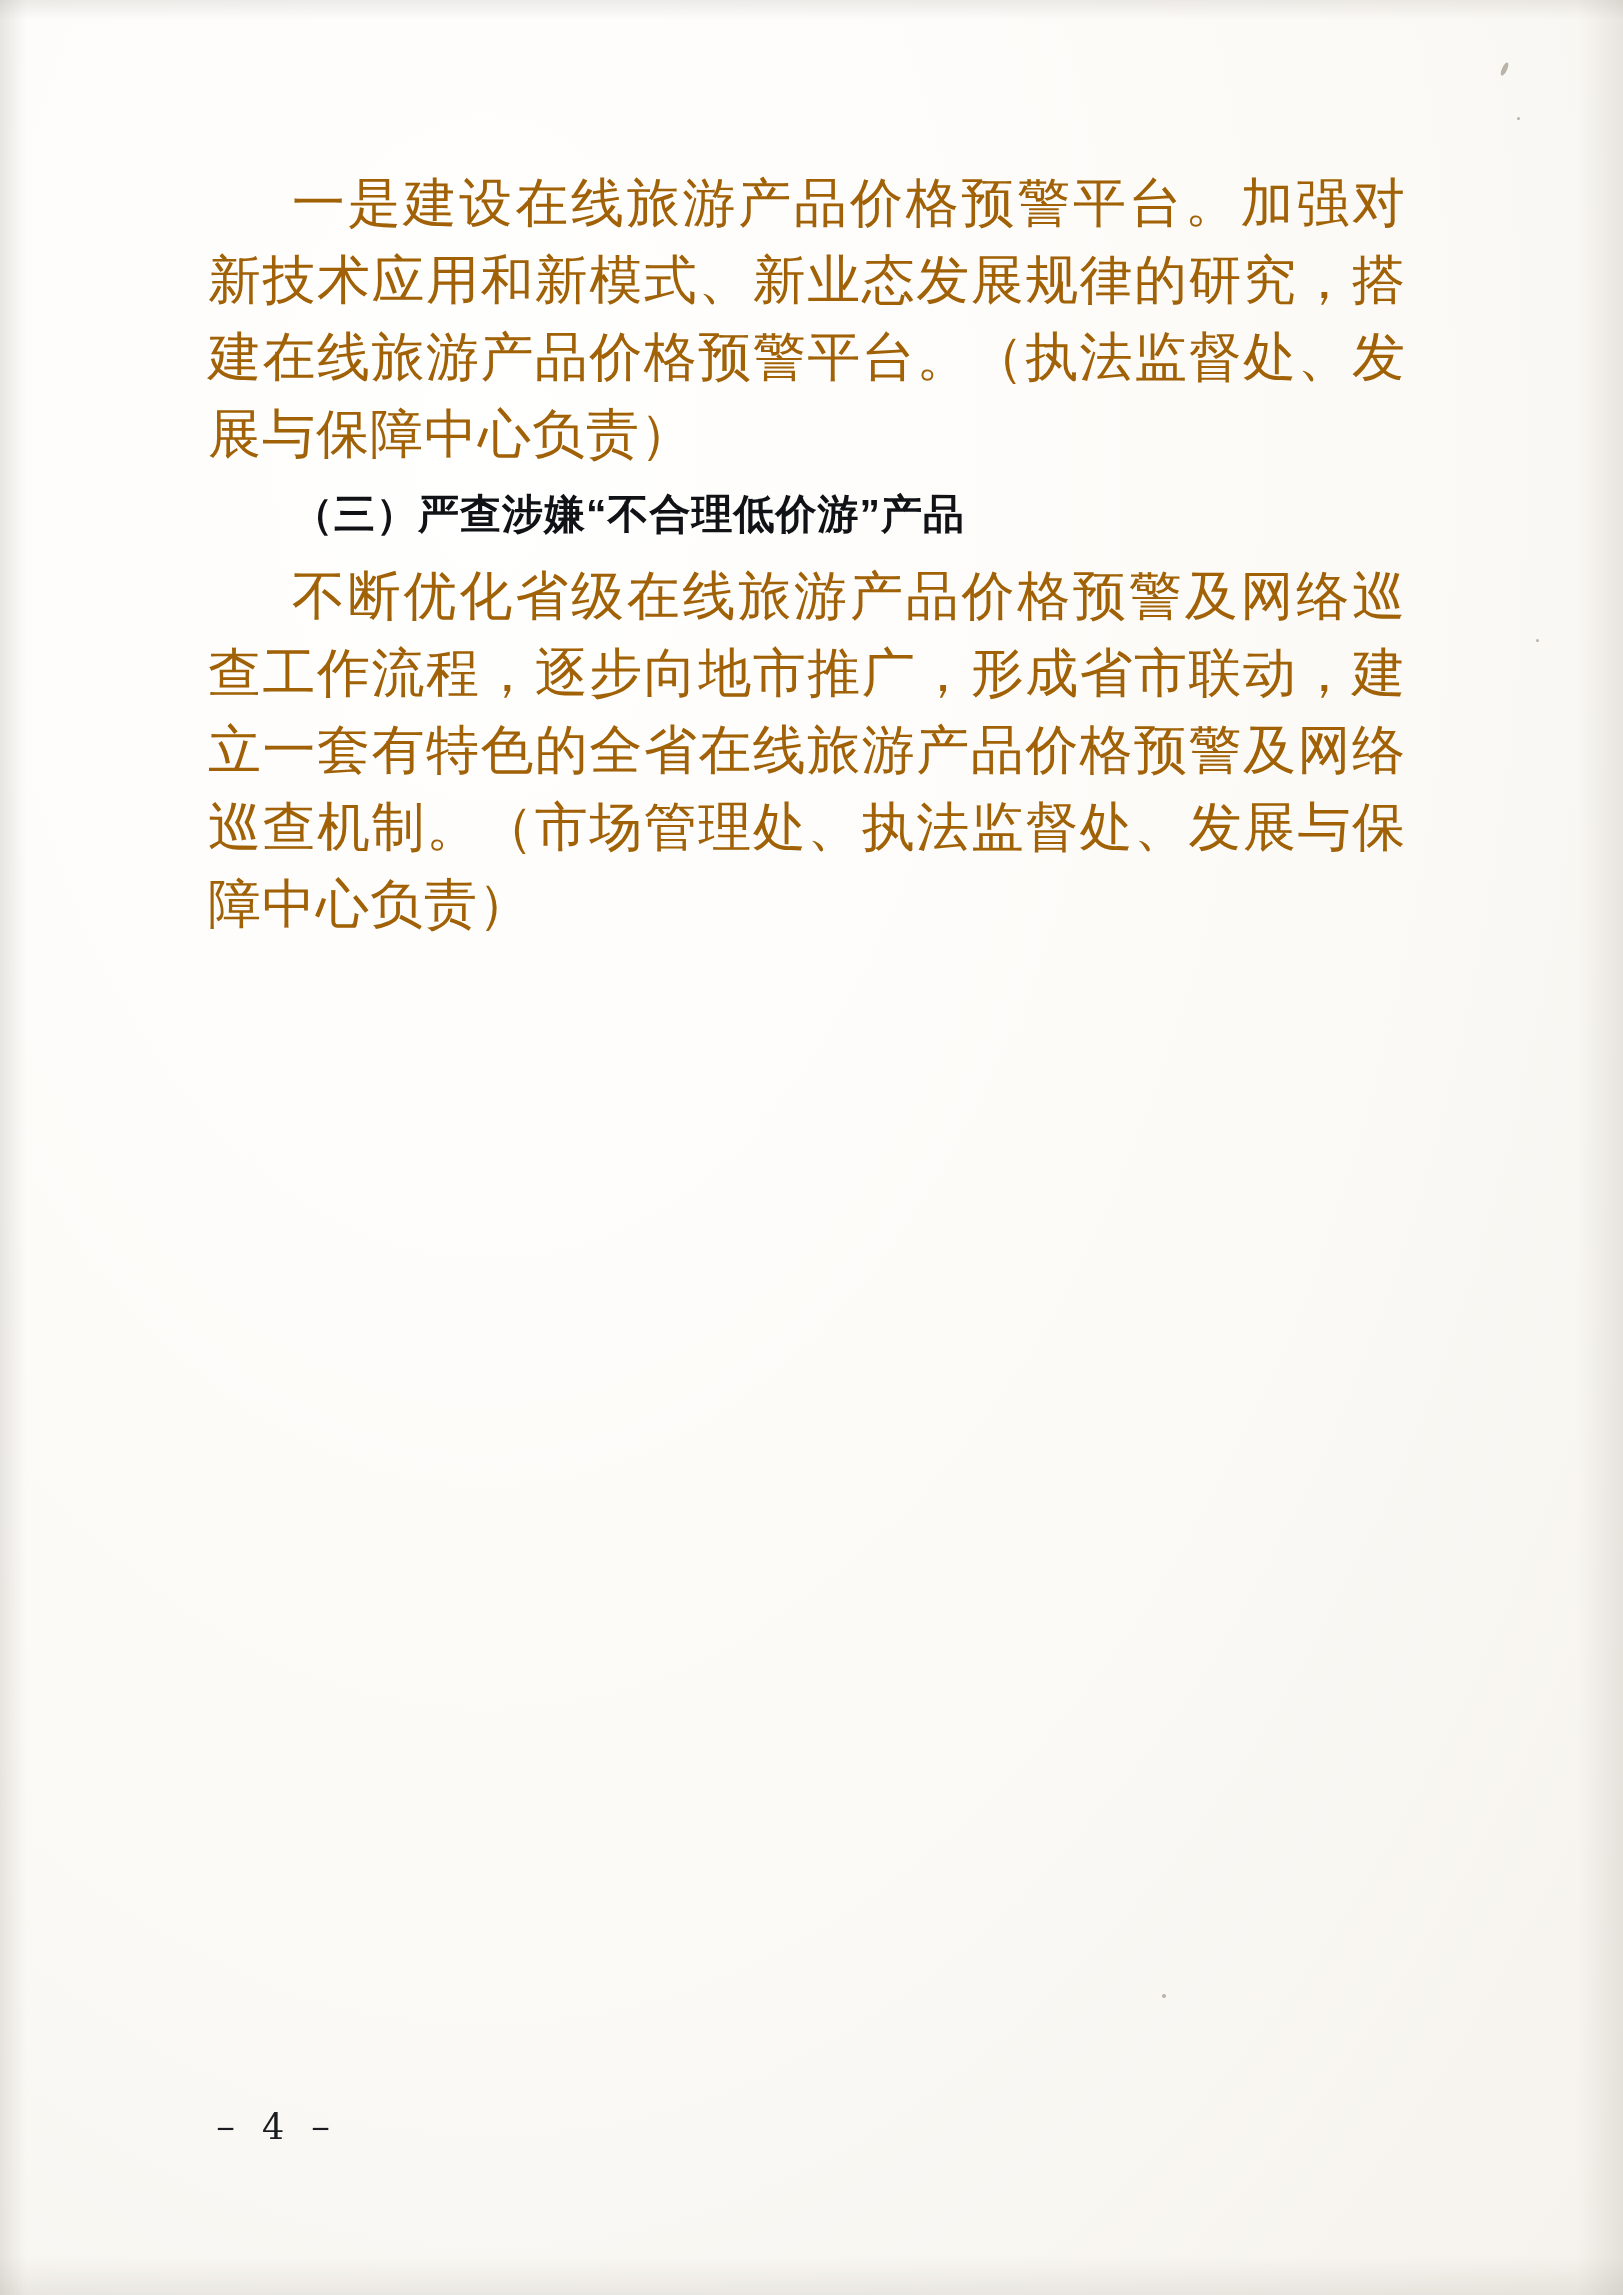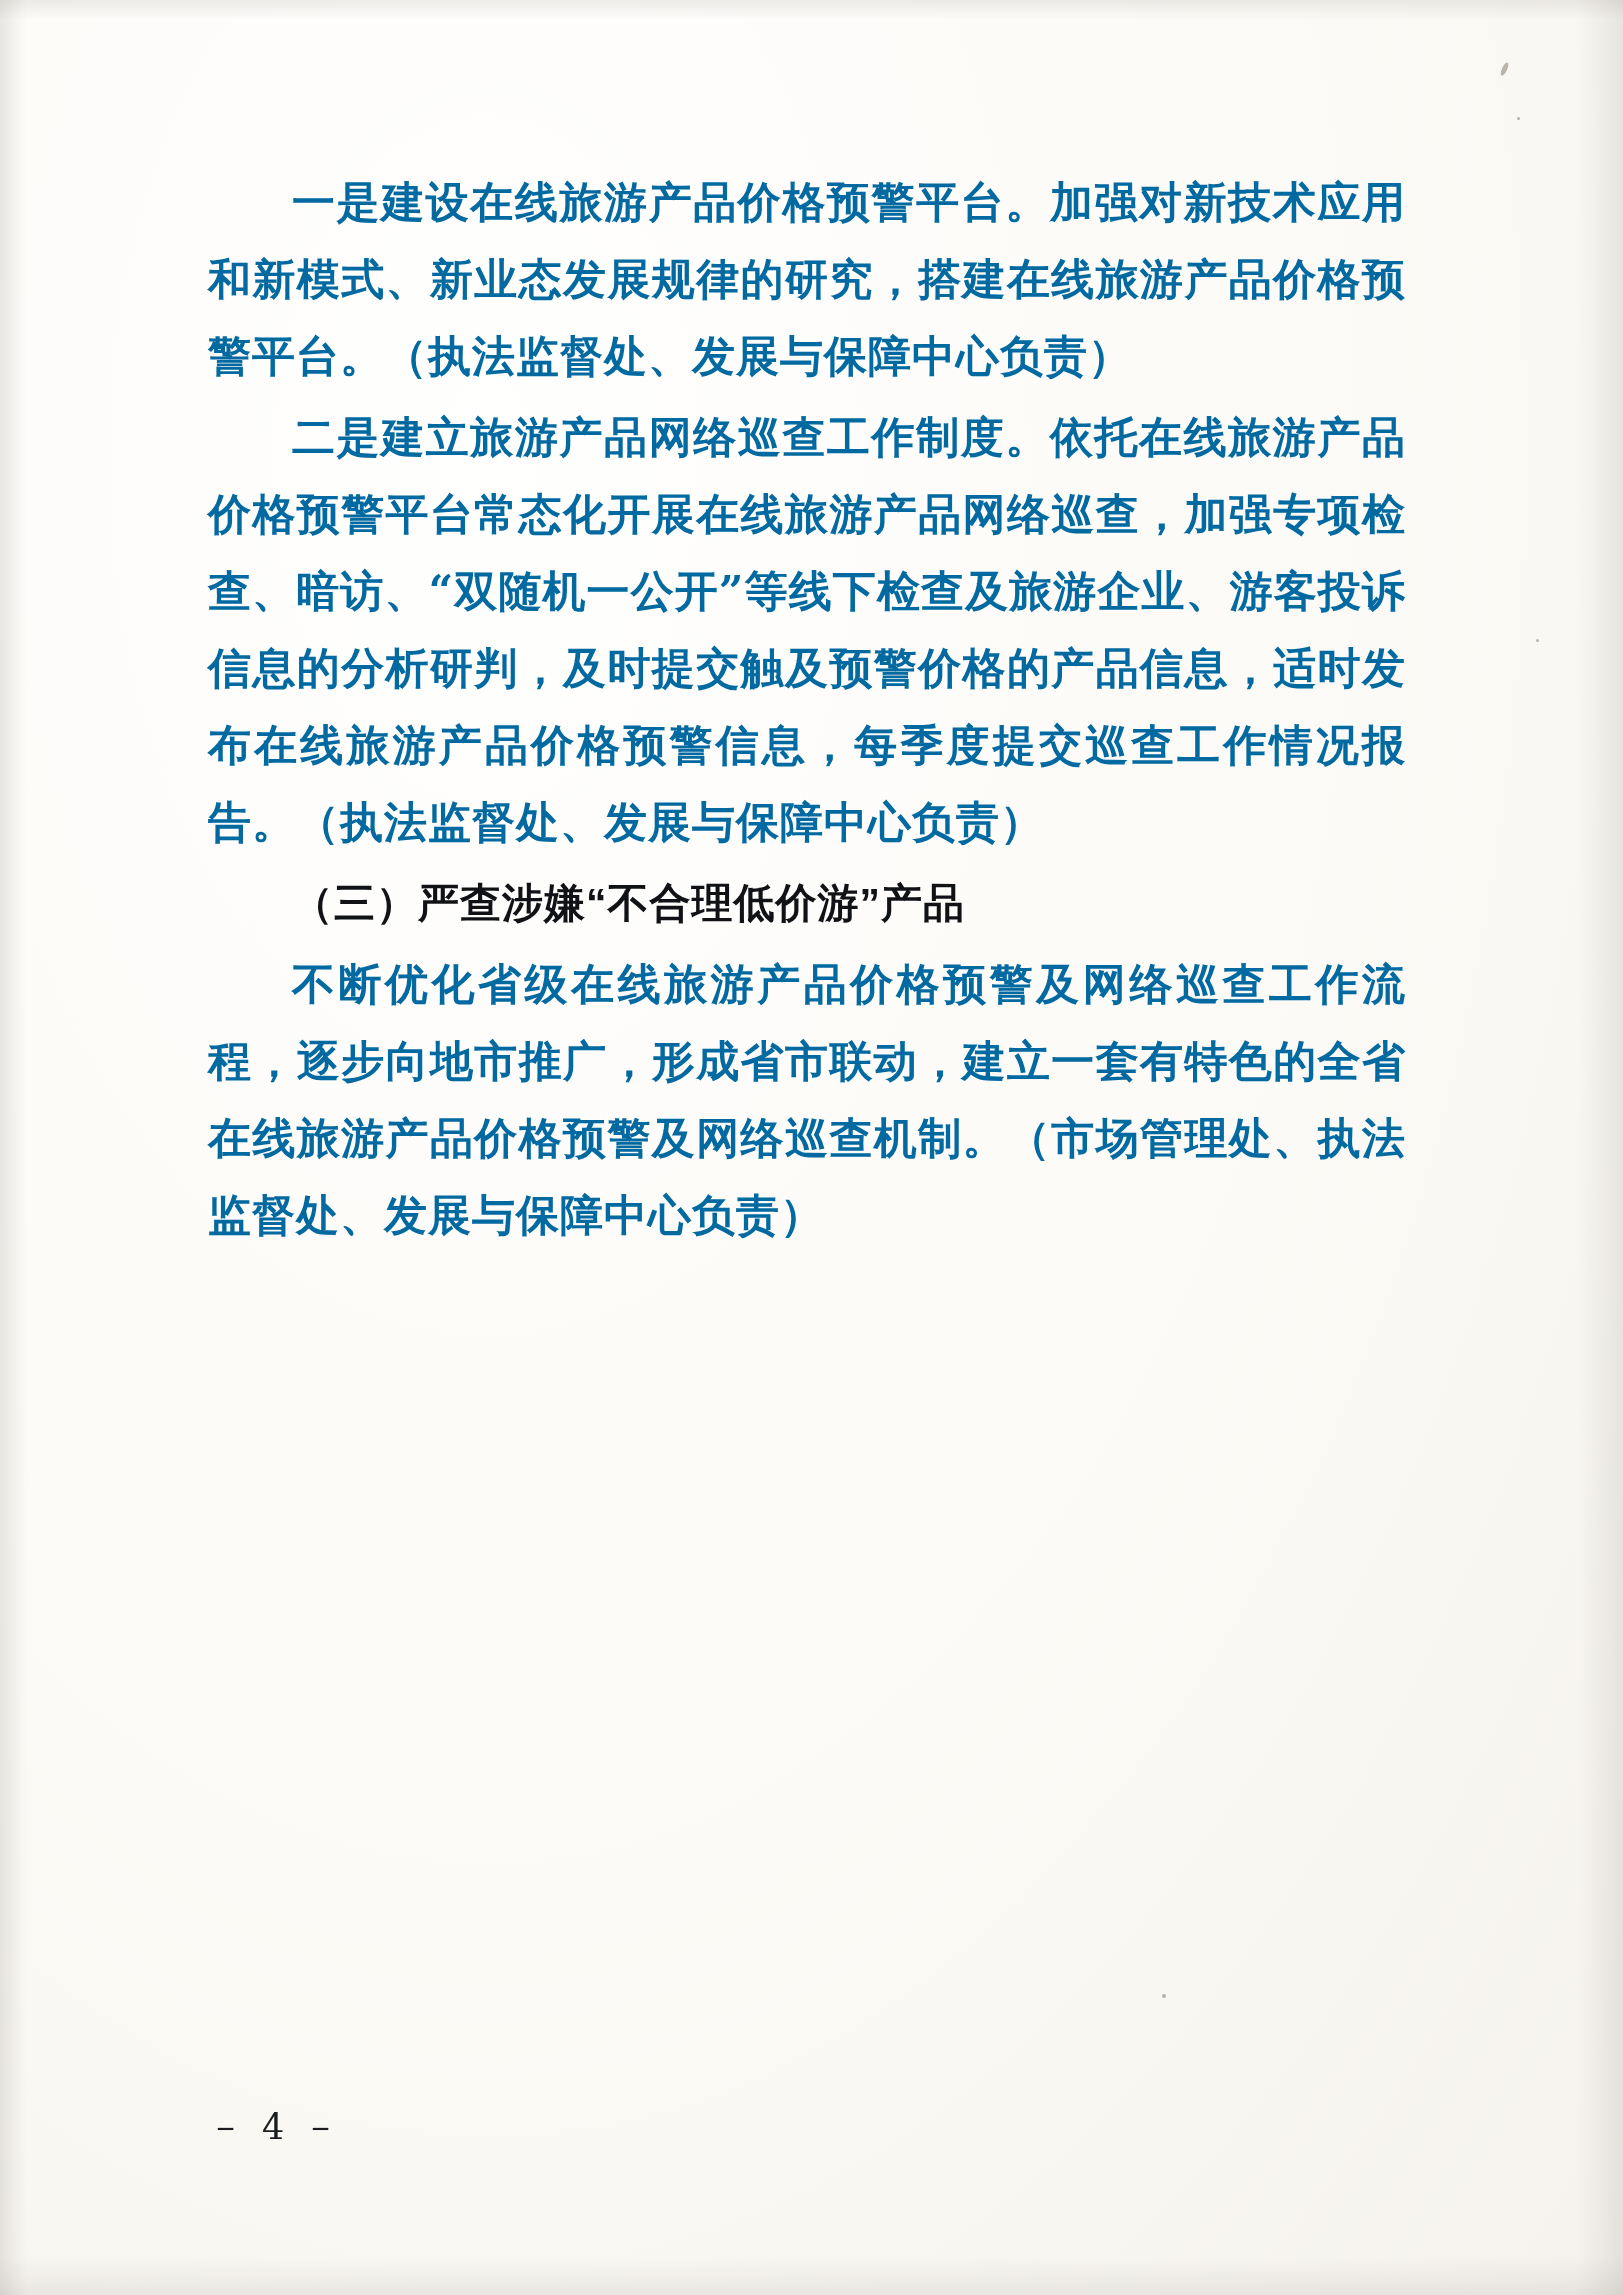--- a/index.html
+++ b/index.html
@@ -55,29 +55,29 @@
   }
 
   .content {
     position: absolute;
     left: 208px;
     top: 164px;
     width: 1198px;
   }
 
   .para {
-    font-size: 43px;
+    font-size: 53px;
     line-height: 77px;
-    color: #0369a1;
+    color: #a16207;
     letter-spacing: 1px;
     text-align: justify;
     text-justify: inter-ideograph;
     margin: 0 0 3.9px 0;
     font-family: "DejaVu Serif", serif;
-    font-weight: 700;
+    font-weight: 400;
   }
   .indent {
     text-indent: 84px;
   }
   .heading {
     font-size: 41px;
     line-height: 77px;
     color: #101216;
     letter-spacing: 1px;
     margin: 0 0 3.9px 0;
@@ -111,20 +111,19 @@
   <div class="edge-shadow-right"></div>
   <div class="edge-shadow-bottom"></div>
 
   <div class="speck" style="left:1502px; top:62px; width:4.6px; height:14.4px; transform:rotate(25deg);"></div>
   <div class="speck" style="left:1517px; top:117px; width:3.3px; height:3.3px;"></div>
   <div class="speck" style="left:1536px; top:639px; width:3.3px; height:3.3px;"></div>
   <div class="speck" style="left:1162px; top:1994px; width:3.9px; height:3.9px;"></div>
 
   <div class="content">
     <p class="para indent">一是建设在线旅游产品价格预警平台。加强对新技术应用和新模式、新业态发展规律的研究，搭建在线旅游产品价格预警平台。（执法监督处、发展与保障中心负责）</p>
-    <p class="para indent">二是建立旅游产品网络巡查工作制度。依托在线旅游产品价格预警平台常态化开展在线旅游产品网络巡查，加强专项检查、暗访、“双随机一公开”等线下检查及旅游企业、游客投诉信息的分析研判，及时提交触及预警价格的产品信息，适时发布在线旅游产品价格预警信息，每季度提交巡查工作情况报告。（执法监督处、发展与保障中心负责）</p>
     <p class="heading">（三）严查涉嫌“不合理低价游”产品</p>
     <p class="para indent">不断优化省级在线旅游产品价格预警及网络巡查工作流程，逐步向地市推广，形成省市联动，建立一套有特色的全省在线旅游产品价格预警及网络巡查机制。（市场管理处、执法监督处、发展与保障中心负责）</p>
   </div>
 
   <div class="page-number">－ 4 －</div>
 </div>
 
 
 </body></html>

